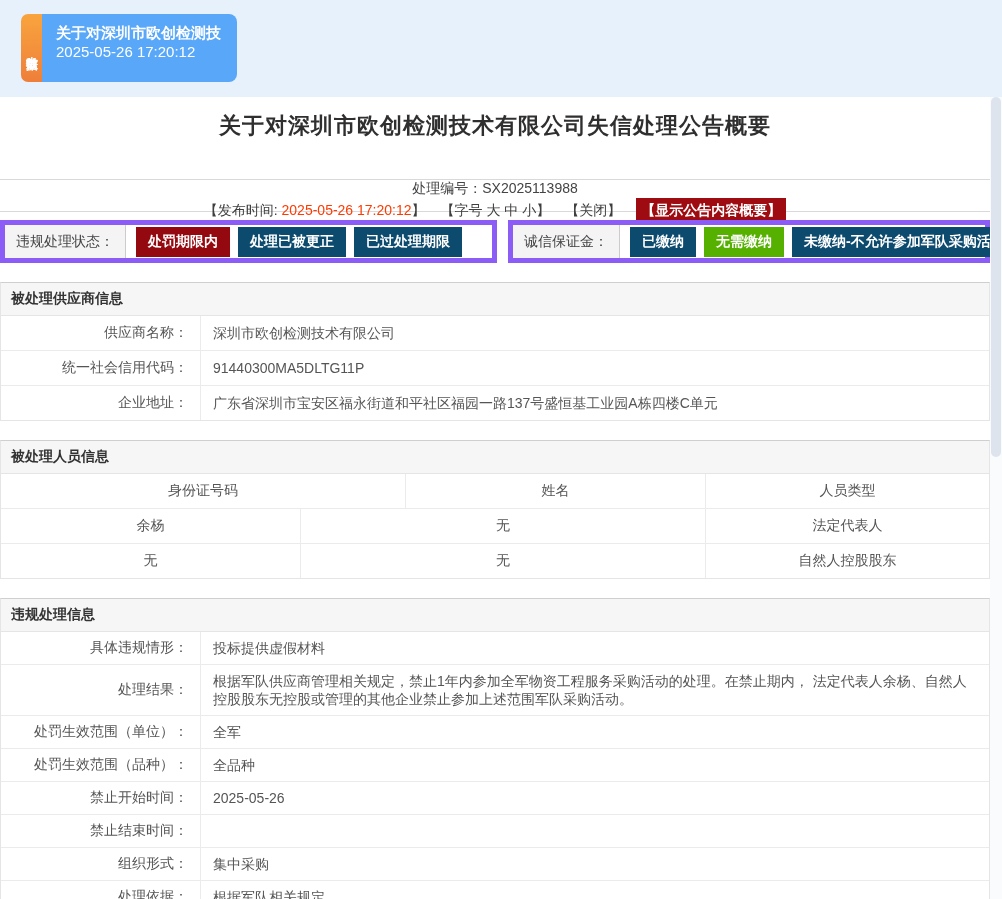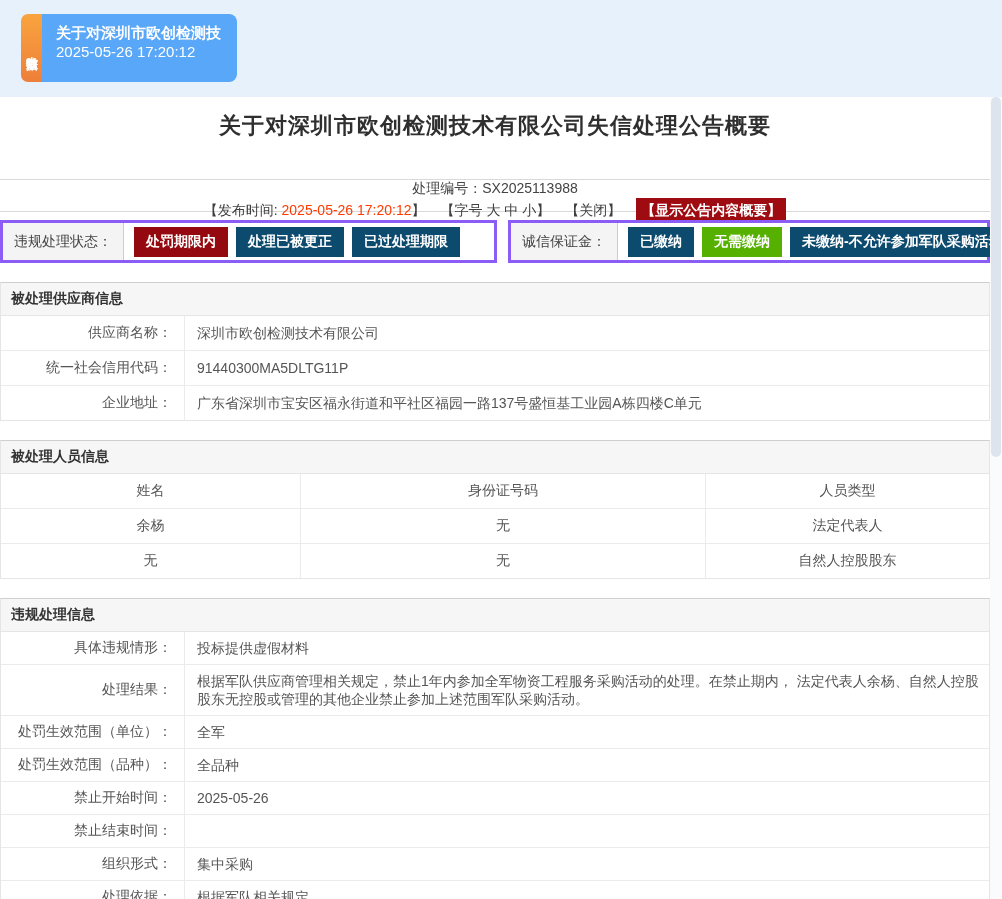--- a/index.html
+++ b/index.html
@@ -45,21 +45,21 @@
   .time-red { color:#ff3a00; }
   .bracket-ctrl { cursor:pointer; color:#3f3f3f; }
   .summary-btn {
     background:#9e0b10; color:#fff; font-size:14px; font-weight:bold;
     padding:4px 5px; cursor:pointer; border:none;
     font-family:"Liberation Sans","DejaVu Sans",sans-serif;
   }
 
   
   .status-row { margin-top:8px; display:flex; gap:11px; }
-  .status-box { border:3px solid #8b5cf6; display:flex; height:43px; background:#fff; }
+  .status-box { border:5px solid #8b5cf6; display:flex; height:43px; background:#fff; }
   .status-box.left { width:497px; }
   .status-box.right { flex:1; }
   .status-label {
     background:#f4f4f4; border-right:1px solid #cccccc;
     display:flex; align-items:center; padding:0 11px; font-size:14px; color:#444; flex:none;
   }
   .status-btns { display:flex; align-items:center; gap:8px; padding:0 10px; }
   .sbtn {
     color:#fff; font-size:14px; font-weight:bold; padding:6px 12px;
     white-space:nowrap; cursor:default;
@@ -70,21 +70,21 @@
 
   
   .section { margin-top:19px; border:1px solid #e5e5e5; border-top:1px solid #cfcfcf; }
   .sec-header {
     background:#f6f6f6; border-bottom:1px solid #e5e5e5;
     font-size:14px; font-weight:bold; color:#333; padding:7px 10px;
   }
   .kv-row { display:flex; border-bottom:1px solid #ebebeb; font-size:14px; color:#555; }
   .kv-row:last-child { border-bottom:none; }
   .kv-label {
-    width:184px; flex:none; text-align:right;
+    width:200px; flex:none; text-align:right;
     padding:8px 12px 8px 0; border-right:1px solid #ebebeb;
     display:flex; align-items:center; justify-content:flex-end;
   }
   .kv-value { flex:1; padding:8px 10px 8px 12px; line-height:18px; display:flex; align-items:center; }
   .section.compact .kv-label { padding-top:7px; padding-bottom:7px; }
   .section.compact .kv-value { padding-top:7px; padding-bottom:7px; }
 
   
   .p-row { display:flex; border-bottom:1px solid #ebebeb; font-size:14px; color:#555; text-align:center; }
   .p-row:last-child { border-bottom:none; }
@@ -155,22 +155,22 @@
     </div>
     <div class="kv-row">
       <div class="kv-label">企业地址：</div>
       <div class="kv-value">广东省深圳市宝安区福永街道和平社区福园一路137号盛恒基工业园A栋四楼C单元</div>
     </div>
   </div>
 
   <div class="section">
     <div class="sec-header">被处理人员信息</div>
     <div class="p-row">
+      <div class="p-c p-c2">身份证号码</div>
       <div class="p-c p-c1">姓名</div>
-      <div class="p-c p-c2">身份证号码</div>
       <div class="p-c p-c3">人员类型</div>
     </div>
     <div class="p-row">
       <div class="p-c p-c1">余杨</div>
       <div class="p-c p-c2">无</div>
       <div class="p-c p-c3">法定代表人</div>
     </div>
     <div class="p-row">
       <div class="p-c p-c1">无</div>
       <div class="p-c p-c2">无</div>

